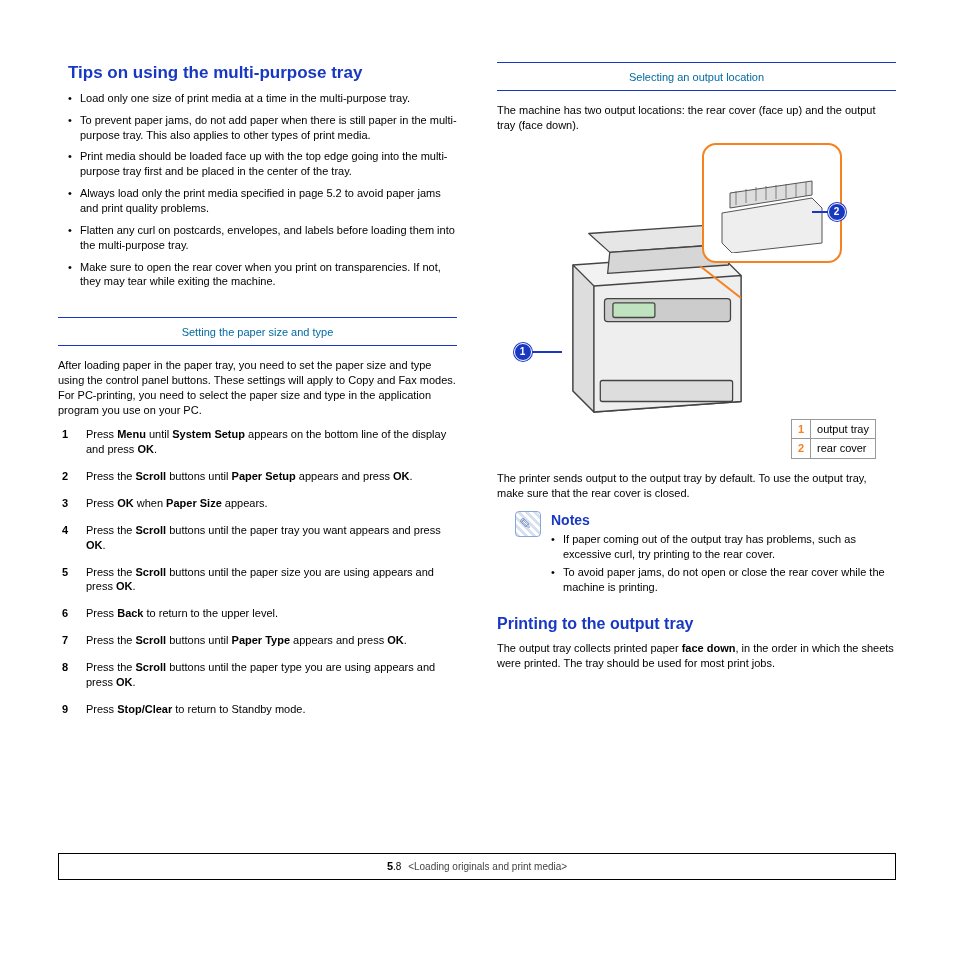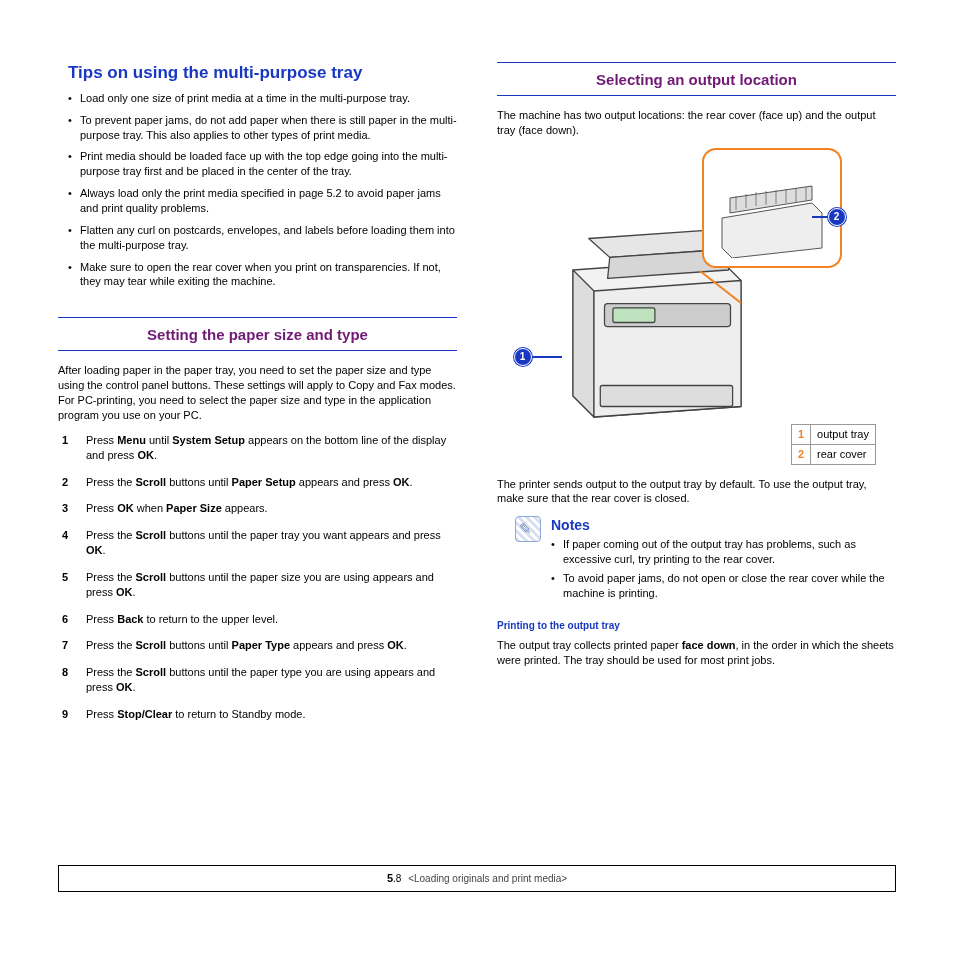--- a/index.html
+++ b/index.html
@@ -28,23 +28,23 @@
     font-weight: bold;
     font-size: 17px;
     margin: 0 0 6px 10px;
   }
   ul.tips { list-style: none; padding: 0; margin: 0 0 28px 10px; }
   ul.tips li { position: relative; padding-left: 12px; margin-bottom: 7px; }
   ul.tips li::before { content: "•"; position: absolute; left: 0; top: 0; }
   .section-rule { border: none; border-top: 1px solid #1938c2; margin: 0; }
   .section-heading {
     text-align: center;
-    color: #701a75;
-    font-weight: bold;
-    font-size: 15px;
+    color: #0369a1;
+    font-weight: normal;
+    font-size: 11px;
     margin: 0;
     padding: 7px 0 5px 0;
   }
   .heading-block { margin: 20px 0 12px 0; }
   p.body { margin: 0 0 10px 0; }
   ol.steps { list-style: none; padding: 0; margin: 10px 0 0 0; counter-reset: step 0; }
   ol.steps li { counter-increment: step; position: relative; padding-left: 28px; margin-bottom: 12px; }
   ol.steps li::before { content: counter(step); font-weight: bold; position: absolute; left: 4px; top: 0; }
   b { font-weight: bold; }
 
@@ -68,23 +68,23 @@
   .notes-block { display:flex; gap:10px; margin: 8px 0 14px 18px; }
   .notes-icon { width:24px; height:24px; flex:none; border:1px solid #8aa6d8; border-radius:4px; background:
     linear-gradient(45deg, rgba(138,166,216,.35) 25%, transparent 25%, transparent 50%, rgba(138,166,216,.35) 50%, rgba(138,166,216,.35) 75%, transparent 75%);
     background-size:8px 8px; position:relative; }
   .notes-icon::after { content:"✎"; position:absolute; left:3px; top:2px; font-size:15px; color:#6f88bb; }
   .notes-heading { color:#1938c2; font-weight:bold; font-size:14px; margin:0 0 2px 0; }
   ul.notes-list { list-style:none; padding:0; margin:0; }
   ul.notes-list li { position:relative; padding-left:12px; margin-bottom:4px; }
   ul.notes-list li::before { content:"•"; position:absolute; left:0; top:0; }
 
-  .sub-heading { color:#1938c2; font-weight:bold; font-size:10px; margin: 14px 0 6px 0; }
-
-  .footer { border:1px solid #000; margin-top: 30px; padding: 5px 0; text-align:center; font-size:10px; position:absolute; left:58px; right:58px; bottom:18px; }
+  .sub-heading { color:#1938c2; font-weight:bold; font-size:16px; margin: 14px 0 6px 0; }
+
+  .footer { border:1px solid #000; margin-top: 30px; padding: 5px 0; text-align:center; font-size:10px; position:absolute; left:58px; right:58px; bottom:30px; }
   .footer b { font-size:11px; }
   .footer .chapnum { font-weight:bold; }
   .footer .bracket { color:#444; margin-left:4px; }
 
   .rear-detail { position:absolute; inset:8px; }
 </style>
 </head>
 <body>
 
 <div class="page">

